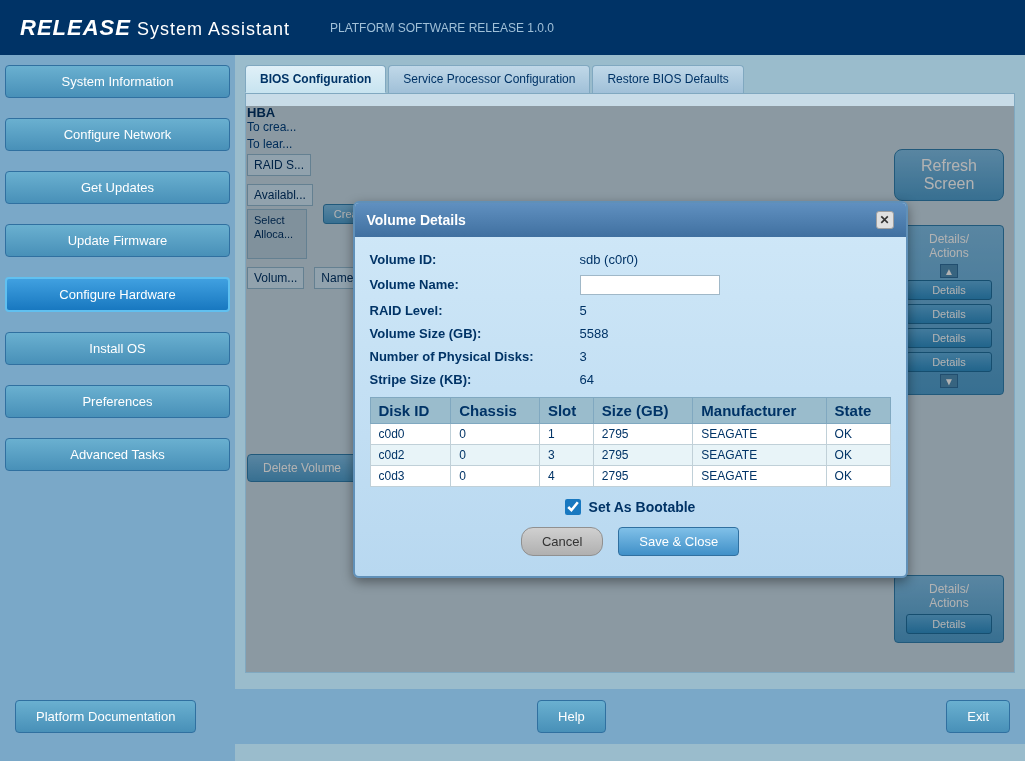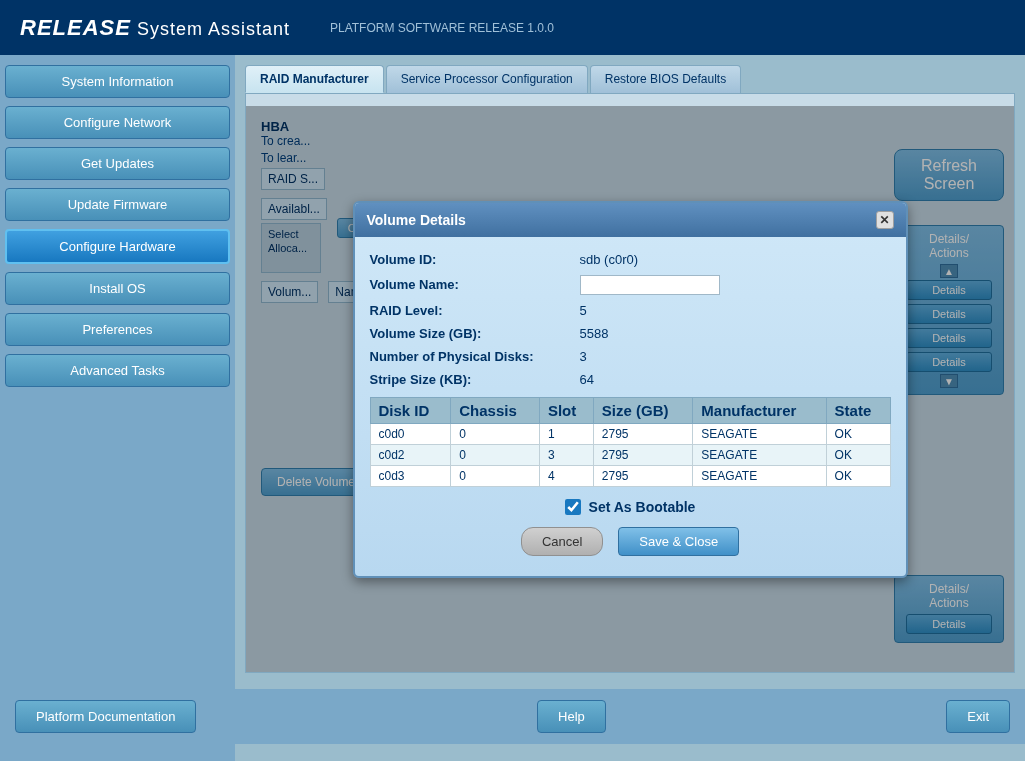--- a/index.html
+++ b/index.html
@@ -41,21 +41,21 @@
       height: 706px;
     }
 
     
     #sidebar {
       width: 235px;
       background: #7aa8c8;
       padding: 10px 5px;
       display: flex;
       flex-direction: column;
-      gap: 8px;
+      gap: 20px;
     }
     .sidebar-btn {
       background: linear-gradient(to bottom, #6ab0d0, #4890b8);
       border: 1px solid #3070a0;
       border-radius: 4px;
       color: white;
       padding: 8px 10px;
       text-align: center;
       cursor: pointer;
       font-size: 13px;
@@ -92,21 +92,21 @@
     .tab.active {
       background: linear-gradient(to bottom, #e0f0f8, #c8e4f0);
       border-bottom: 1px solid #c8e4f0;
       font-weight: bold;
     }
 
     
     #main-panel {
       background: #c8dce8;
       border: 1px solid #80a8c0;
-      padding: 15px;
+      padding: 1px;
       min-height: 580px;
       position: relative;
     }
 
     
     #right-actions {
       position: absolute;
       right: 10px;
       top: 55px;
       width: 110px;
@@ -391,21 +391,21 @@
     <div class="sidebar-btn">Update Firmware</div>
     <div class="sidebar-btn active">Configure Hardware</div>
     <div class="sidebar-btn">Install OS</div>
     <div class="sidebar-btn">Preferences</div>
     <div class="sidebar-btn">Advanced Tasks</div>
   </div>
 
   <div id="content" style="position:relative;">
 
     <div id="tabs">
-      <div class="tab active">RAID Manufacturer</div>
+      <div class="tab active">BIOS Configuration</div>
       <div class="tab">Service Processor Configuration</div>
       <div class="tab">Restore BIOS Defaults</div>
     </div>
 
     <div id="main-panel">
 
       <div class="content-area">
         <span class="hba-label">HBA</span>
         <div class="desc-text">To crea...</div>
         <div class="desc-text">To lear...</div>

